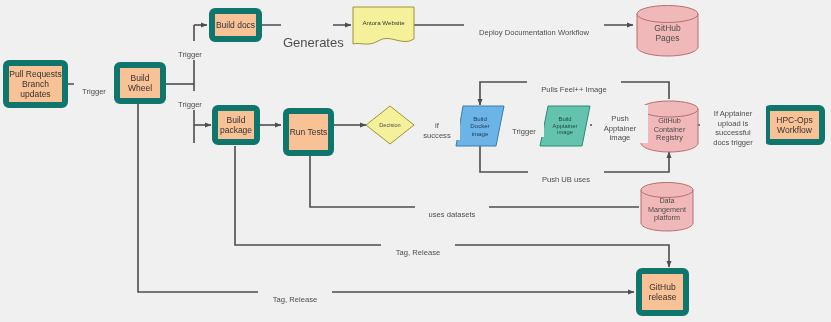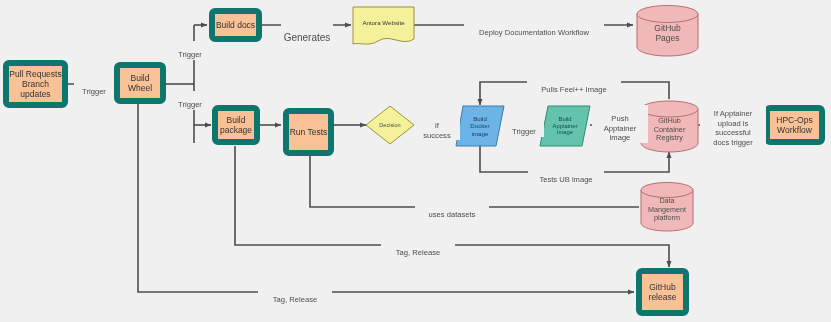--- a/index.html
+++ b/index.html
@@ -189,21 +189,21 @@
   </div>
 
   <div class="lbl" style="left:170px;top:41px;width:36px;font-size:7.6px;">
     <span>Trigger</span>
   </div>
 
   <div class="lbl" style="left:170px;top:91px;width:36px;font-size:7.6px;">
     <span>Trigger</span>
   </div>
 
-  <div class="lbl" style="left:281px;top:19px;width:48px;font-size:10px;">
+  <div class="lbl" style="left:281px;top:19px;width:48px;font-size:13px;">
     <span>Generates</span>
   </div>
 
   <div class="lbl" style="left:464px;top:19px;width:136px;font-size:7.6px;">
     <span>Deploy Documentation Workflow</span>
   </div>
 
   <div class="lbl" style="left:414px;top:112px;width:42px;font-size:7.6px;">
     <span>if
 success</span>
@@ -224,21 +224,21 @@
 upload is
 successful
 docs trigger</span>
   </div>
 
   <div class="lbl" style="left:527px;top:76px;width:90px;font-size:7.6px;">
     <span>Pulls Feel++ Image</span>
   </div>
 
   <div class="lbl" style="left:528px;top:166px;width:72px;font-size:7.6px;">
-    <span>Tests UB image</span>
+    <span>Push UB uses</span>
   </div>
 
   <div class="lbl" style="left:415px;top:201px;width:70px;font-size:7.6px;">
     <span>uses datasets</span>
   </div>
 
   <div class="lbl" style="left:381px;top:239px;width:70px;font-size:7.6px;">
     <span>Tag, Release</span>
   </div>
 

